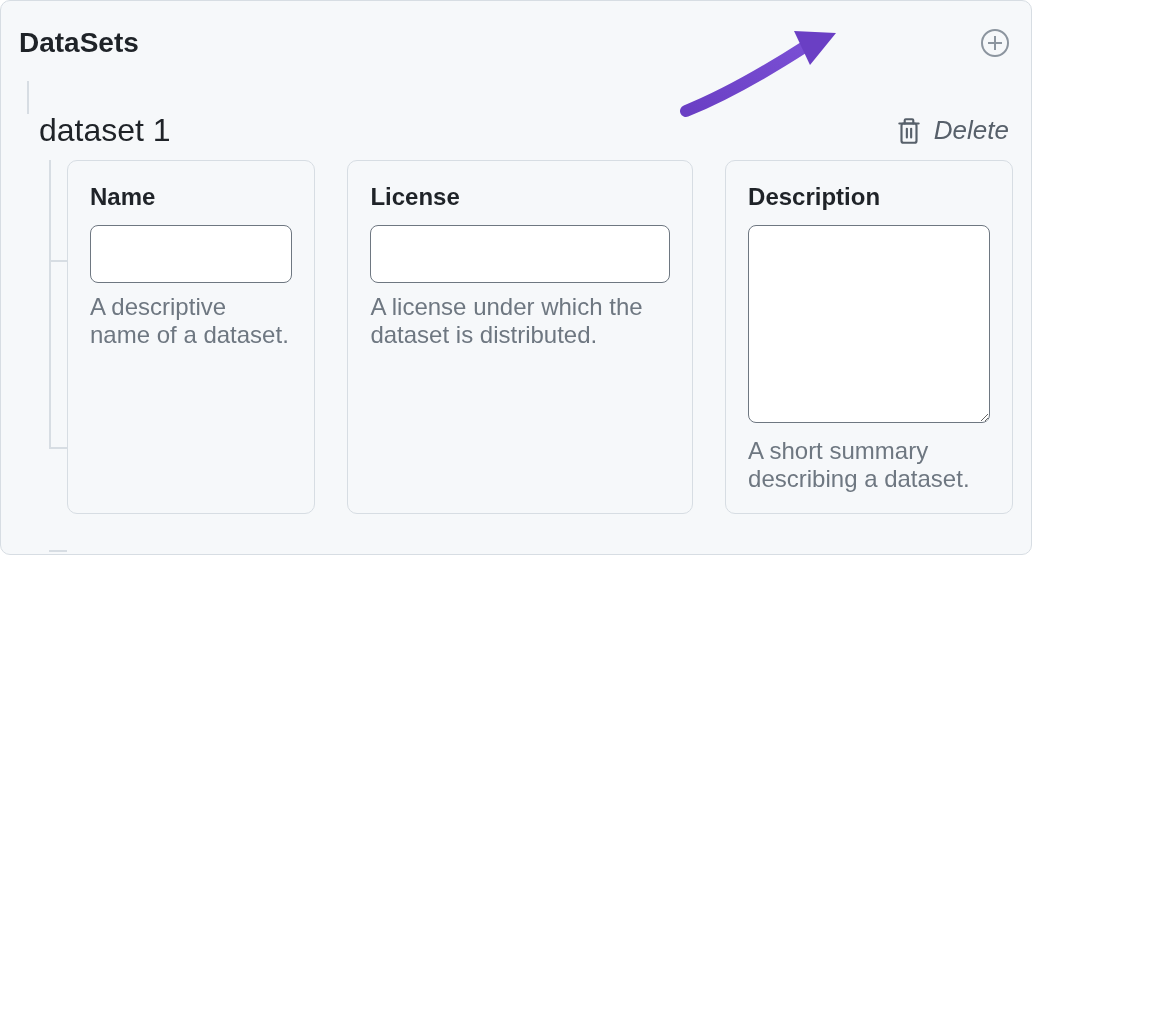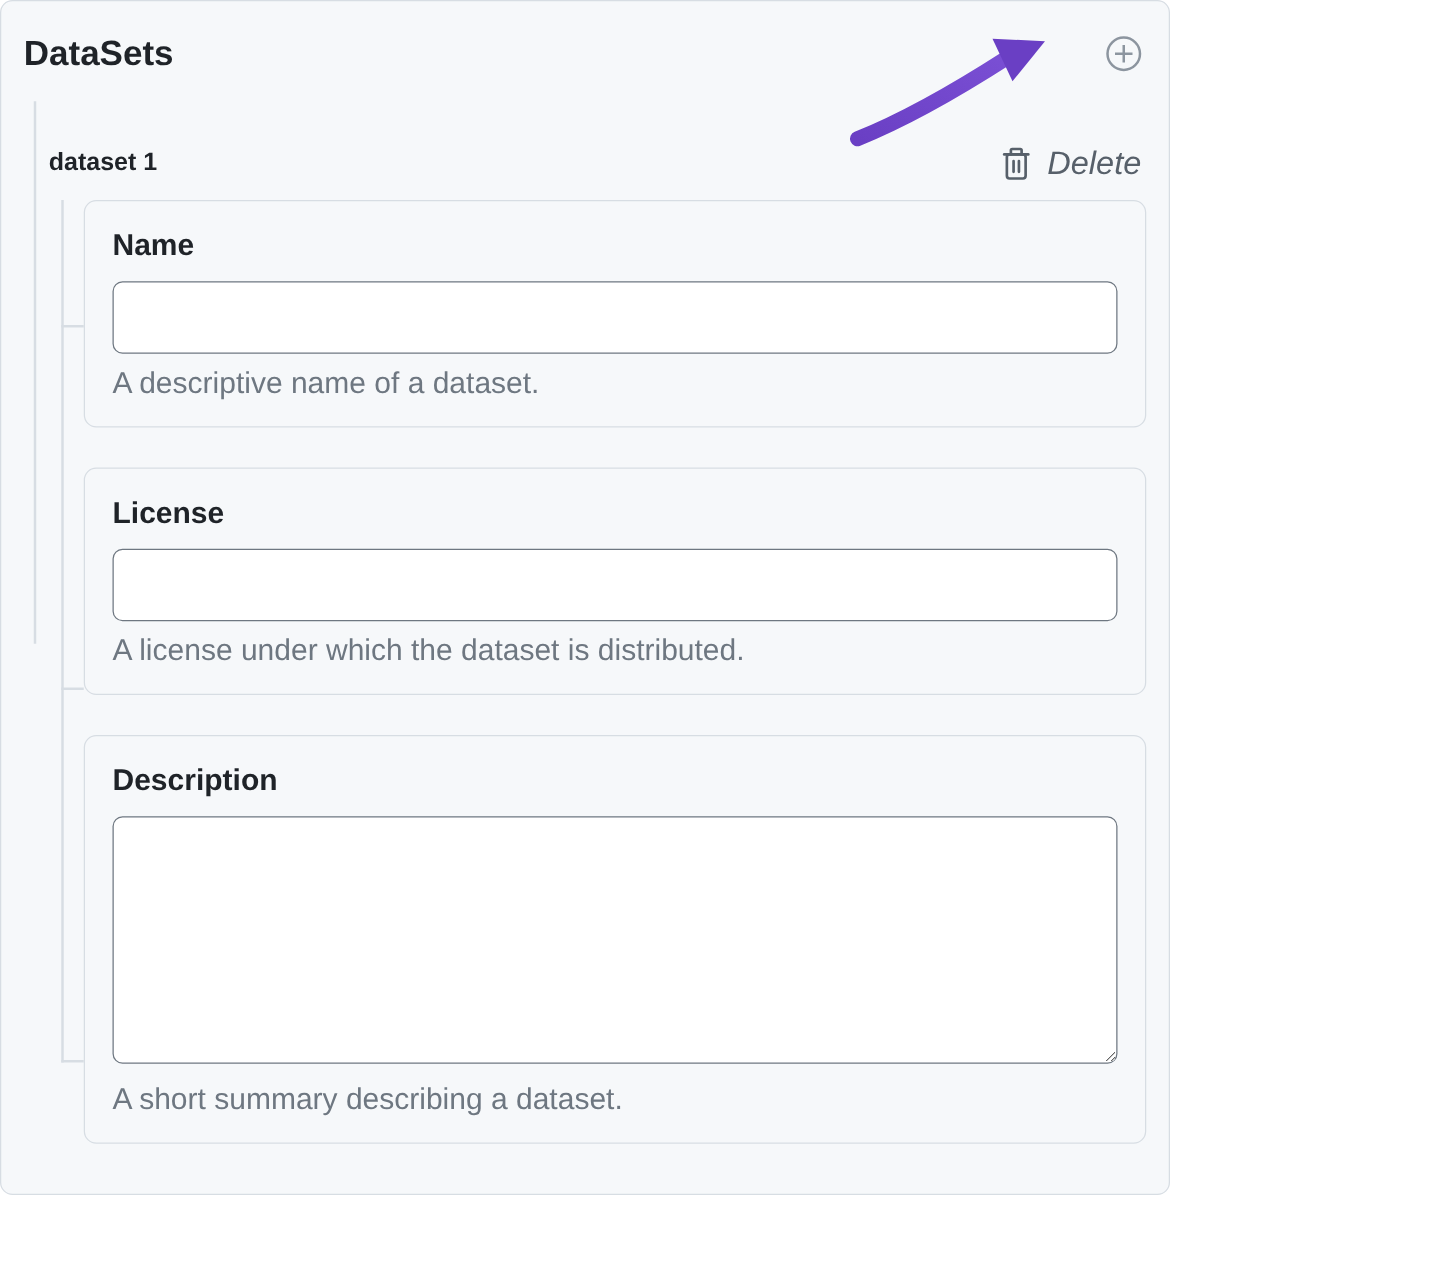--- a/index.html
+++ b/index.html
@@ -3,21 +3,21 @@
 <meta charset="utf-8">
 <style>
   * { box-sizing: border-box; }
   html, body {
     margin: 0;
     padding: 0;
     font-family: -apple-system, BlinkMacSystemFont, "Segoe UI", Helvetica, Arial, sans-serif;
     background: #fff;
   }
   .panel {
-    width: 936px;
+    width: 1032px;
     background: #f6f8fa;
     border: 1px solid #d7dde3;
     border-radius: 10px;
     padding: 0;
     position: relative;
   }
   .panel-header {
     display: flex;
     justify-content: space-between;
     align-items: center;
@@ -84,22 +84,22 @@
     padding-top: 50px;
     padding-bottom: 40px;
   }
   .group-header {
     display: flex;
     justify-content: space-between;
     align-items: center;
     padding-right: 4px;
   }
   .group-title {
-    font-size: 20px;
-    font-weight: 700;
+    font-size: 32px;
+    font-weight: 400;
     color: #1f2328;
   }
   .delete-btn {
     display: inline-flex;
     align-items: center;
     gap: 12px;
     background: transparent;
     border: none;
     cursor: pointer;
     font-size: 26px;
@@ -128,21 +128,21 @@
   .hbranch {
     position: absolute;
     left: 10px;
     width: 18px;
     height: 2px;
     background: #d7dde3;
   }
   .fields-col {
     flex: 1;
     display: flex;
-    flex-direction: column;
+    flex-direction: row;
     gap: 32px;
     padding-top: 10px;
   }
   .field-card {
     background: #f6f8fa;
     border: 1px solid #d7dde3;
     border-radius: 10px;
     padding: 22px 22px 20px 22px;
     position: relative;
   }

